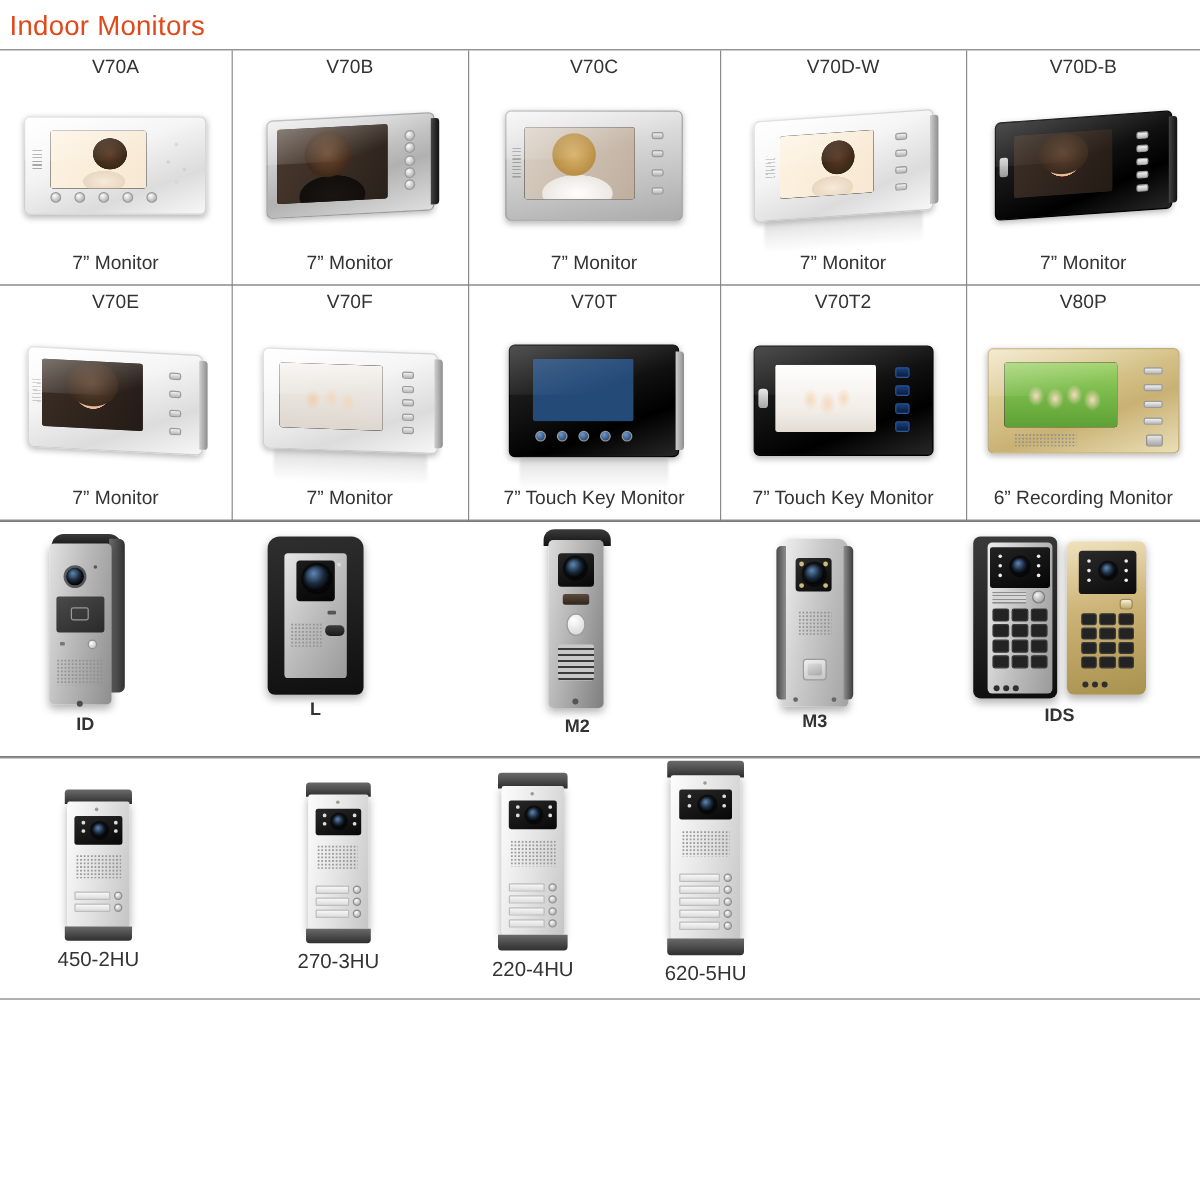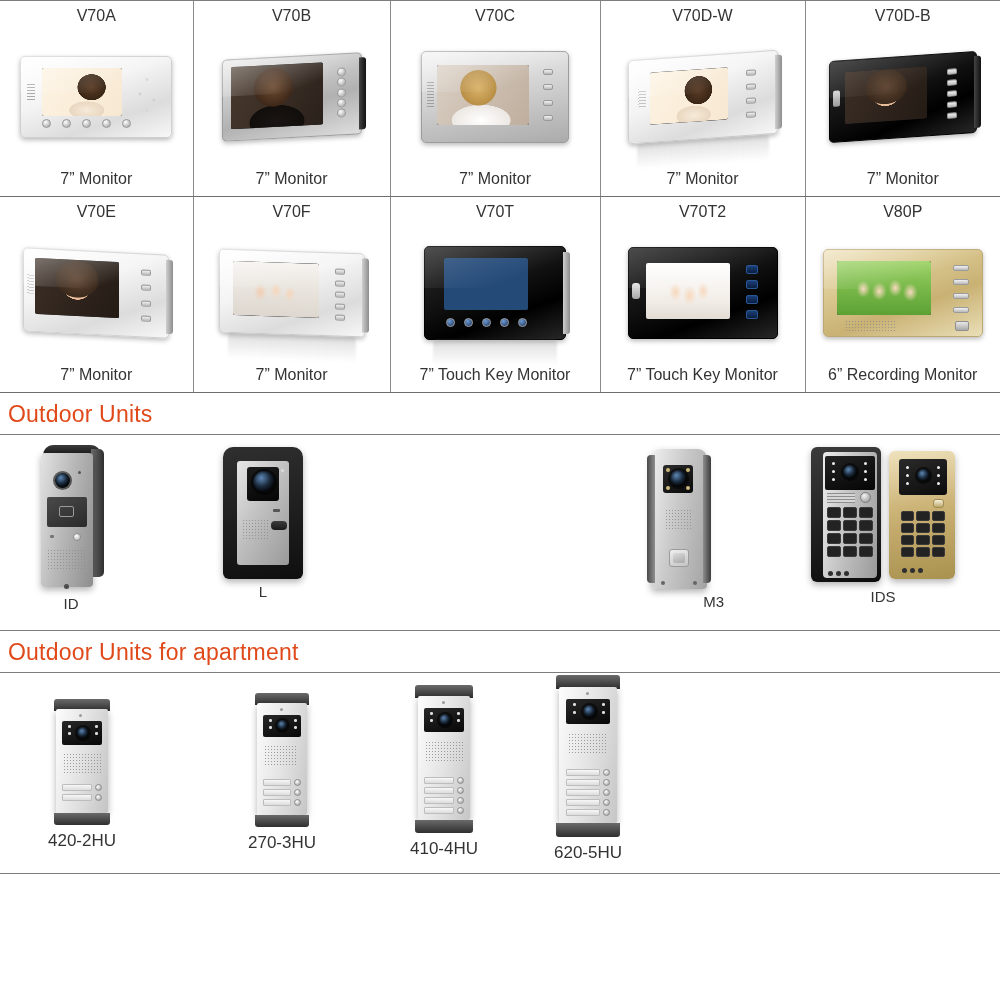--- a/index.html
+++ b/index.html
@@ -183,20 +183,21 @@
   .bell { display:flex; align-items:center; gap:3px; }
   .nameplate { flex:1; height:7px; background:linear-gradient(180deg,#f7f7f7,#dcdcdc); border:1px solid #bdbdbd; border-radius:1px; }
   .bellbtn { width:7px; height:7px; border-radius:50%; background: radial-gradient(circle at 35% 30%,#fff,#9a9a9a); border:1px solid #8d8d8d; }
 </style>
 </head>
 <body>
 
 <div class="sheet">
 
   <div>
+    <div class="section-head">Indoor Monitors</div>
     <div class="hrule"></div>
 
     <table class="grid">
       <colgroup>
         <col style="width:193px">
           <col style="width:197px">
           <col style="width:210px">
         <col style="width:205px">
           <col style="width:195px">
       </colgroup>
@@ -428,24 +429,23 @@
             </div>
           </div>
           <div class="cell-caption">6” Recording Monitor</div>
         </td>
       </tr>
     </tbody>
       </table>
   </div>
 
   <div class="band">
-    <div class="section-head">Outdoor Units</div>
     <div class="hrule"></div>
 
-    <div style="position:relative;height:195px;">
+    <div style="position:relative;height:195px;font-weight:bold;">
 
       <div class="od-item" style="position:absolute;left:24px;top:10px;width:94px;">
         <div class="od" style="width:68px;height:146px;margin:0 auto;position:relative;">
           <div style="position:absolute;left:6px;top:0;width:58px;height:13px;background:linear-gradient(180deg,#3a3a3a,#111);border-radius:10px 10px 2px 2px;"></div>
           <div style="position:absolute;left:54px;top:4px;width:13px;height:128px;background:linear-gradient(90deg,#6d6d6d,#2e2e2e);border-radius:0 5px 5px 0;"></div>
           <div class="shell" style="left:4px;top:8px;width:52px;height:134px;background:linear-gradient(100deg,#e3e3e3,#b9b9b9 45%,#8e8e8e);border-radius:4px;"></div>
           <div class="cam-lens" style="left:18px;top:28px;width:15px;height:15px;"></div>
           <div style="position:absolute;left:41px;top:26px;width:3px;height:3px;background:#555;border-radius:50%;"></div>
           <div style="position:absolute;left:10px;top:52px;width:40px;height:30px;background:linear-gradient(150deg,#4a4a4a,#2a2a2a);border-radius:2px;"></div>
           <div style="position:absolute;left:22px;top:61px;width:15px;height:11px;border:1.5px solid #9a9a9a;border-radius:2px;"></div>
@@ -464,22 +464,35 @@
           <div style="position:absolute;left:24px;top:20px;width:32px;height:34px;background:linear-gradient(160deg,#1c1c1c,#050505);border-radius:3px;"></div>
           <div class="cam-lens" style="left:30px;top:24px;width:22px;height:22px;"></div>
           <div style="position:absolute;left:58px;top:22px;width:3px;height:3px;background:#ddd;border-radius:50%;"></div>
           <div class="spk-grid" style="left:19px;top:72px;width:26px;height:20px;"></div>
           <div style="position:absolute;left:48px;top:74px;width:16px;height:9px;background:linear-gradient(180deg,#3c3c3c,#1a1a1a);border-radius:4px;"></div>
           <div style="position:absolute;left:50px;top:62px;width:7px;height:3px;background:#555;border-radius:1px;"></div>
         </div>
         <div class="od-label">L</div>
       </div>
 
-
-      <div class="od-item" style="position:absolute;left:634px;top:14px;width:90px;text-align:right;">
+      <div class="od-item" style="position:absolute;left:434px;top:6px;width:94px;">
+        <div class="od" style="width:60px;height:152px;margin:0 auto;position:relative;">
+          <div style="position:absolute;left:2px;top:0;width:56px;height:14px;background:linear-gradient(180deg,#3b3b3b,#141414);border-radius:9px 9px 0 0;"></div>
+          <div class="shell" style="left:6px;top:9px;width:46px;height:140px;background:linear-gradient(100deg,#dcdcdc,#b0b0b0 48%,#7e7e7e);border-radius:4px;"></div>
+          <div style="position:absolute;left:14px;top:20px;width:30px;height:28px;background:linear-gradient(160deg,#262626,#070707);border-radius:3px;"></div>
+          <div class="cam-lens" style="left:20px;top:24px;width:17px;height:17px;"></div>
+          <div style="position:absolute;left:18px;top:54px;width:22px;height:9px;background:linear-gradient(180deg,#5d4b3c,#2e251d);border-radius:2px;"></div>
+          <div style="position:absolute;left:21px;top:70px;width:16px;height:19px;border-radius:50%;background:radial-gradient(circle at 35% 30%,#fff,#cfcfcf);border:1px solid #9c9c9c;"></div>
+          <div style="position:absolute;left:14px;top:96px;width:30px;height:30px;background:repeating-linear-gradient(0deg,#3a3a3a 0 2px,#c8c8c8 2px 5px);border-radius:2px;"></div>
+          <div style="position:absolute;left:26px;bottom:6px;width:5px;height:5px;background:#555;border-radius:50%;"></div>
+        </div>
+        <div class="od-label">M2</div>
+      </div>
+
+      <div class="od-item" style="position:absolute;left:634px;top:14px;width:90px;">
         <div class="od" style="width:64px;height:140px;margin:0 auto;position:relative;">
           <div class="shell" style="left:4px;top:0;width:56px;height:140px;background:linear-gradient(100deg,#f0f0f0,#c9c9c9 45%,#a3a3a3);border-radius:9px 9px 4px 4px;"></div>
           <div style="position:absolute;left:0;top:6px;width:8px;height:128px;background:linear-gradient(90deg,#4a4a4a,#8e8e8e);border-radius:4px 0 0 4px;"></div>
           <div style="position:absolute;right:0;top:6px;width:8px;height:128px;background:linear-gradient(90deg,#8e8e8e,#3c3c3c);border-radius:0 4px 4px 0;"></div>
           <div style="position:absolute;left:16px;top:16px;width:30px;height:28px;background:linear-gradient(150deg,#2b2b2b,#0a0a0a);border-radius:3px;"></div>
           <div class="cam-lens" style="left:23px;top:21px;width:17px;height:17px;"></div>
           <div style="position:absolute;left:19px;top:19px;width:4px;height:4px;background:#cdbb7c;border-radius:50%;"></div>
           <div style="position:absolute;left:39px;top:19px;width:4px;height:4px;background:#cdbb7c;border-radius:50%;"></div>
           <div style="position:absolute;left:19px;top:37px;width:4px;height:4px;background:#cdbb7c;border-radius:50%;"></div>
           <div style="position:absolute;left:39px;top:37px;width:4px;height:4px;background:#cdbb7c;border-radius:50%;"></div>
@@ -561,21 +574,20 @@
             </div>
           </div>
         </div>
         <div class="od-label" style="margin-top:6px;">IDS</div>
       </div>
     </div>
     <div class="hrule"></div>
   </div>
 
   <div class="band">
-    <div class="section-head">Outdoor Units for apartment</div>
     <div class="hrule"></div>
 
     <div style="position:relative;height:200px;">
 
       <div class="od-item" style="position:absolute;left:36px;top:26px;width:92px;">
         <div class="od" style="width:62px;height:126px;margin:0 auto;position:relative;">
           <div style="position:absolute;left:3px;top:0;width:56px;height:12px;background:linear-gradient(180deg,#6a6a6a,#2f2f2f);border-radius:3px 3px 0 0;"></div>
           <div class="shell" style="left:5px;top:10px;width:52px;height:104px;background:linear-gradient(100deg,#fdfdfd,#e2e2e2 50%,#c4c4c4);border-radius:2px;"></div>
           <div style="position:absolute;left:3px;bottom:0;width:56px;height:12px;background:linear-gradient(180deg,#6a6a6a,#2f2f2f);border-radius:0 0 3px 3px;"></div>
           <div style="position:absolute;left:28px;top:15px;width:3px;height:3px;background:#9a9a9a;border-radius:50%;"></div>
@@ -590,21 +602,21 @@
             <div class="bell">
                 <span class="nameplate"></span>
                 <span class="bellbtn"></span>
               </div>
             <div class="bell">
                 <span class="nameplate"></span>
                 <span class="bellbtn"></span>
               </div>
           </div>
         </div>
-        <div class="ap-label">420-2HU</div>
+        <div class="ap-label">450-2HU</div>
       </div>
 
       <div class="od-item" style="position:absolute;left:232px;top:20px;width:100px;">
         <div class="od" style="width:58px;height:134px;margin:0 auto;position:relative;">
           <div style="position:absolute;left:2px;top:0;width:54px;height:12px;background:linear-gradient(180deg,#6a6a6a,#2f2f2f);border-radius:3px 3px 0 0;"></div>
           <div class="shell" style="left:4px;top:10px;width:50px;height:112px;background:linear-gradient(100deg,#fdfdfd,#e4e4e4 50%,#c6c6c6);border-radius:2px;"></div>
           <div style="position:absolute;left:2px;bottom:0;width:54px;height:12px;background:linear-gradient(180deg,#6a6a6a,#2f2f2f);border-radius:0 0 3px 3px;"></div>
           <div style="position:absolute;left:27px;top:15px;width:3px;height:3px;background:#9a9a9a;border-radius:50%;"></div>
           <div style="position:absolute;left:10px;top:22px;width:38px;height:22px;background:linear-gradient(160deg,#282828,#070707);border-radius:2px;"></div>
           <div class="cam-lens" style="left:24px;top:27px;width:11px;height:11px;"></div>
@@ -656,21 +668,21 @@
             <div class="bell">
                 <span class="nameplate"></span>
                 <span class="bellbtn"></span>
               </div>
             <div class="bell">
                 <span class="nameplate"></span>
                 <span class="bellbtn"></span>
               </div>
           </div>
         </div>
-        <div class="ap-label">410-4HU</div>
+        <div class="ap-label">220-4HU</div>
       </div>
 
       <div class="od-item" style="position:absolute;left:538px;top:2px;width:100px;">
         <div class="od" style="width:68px;height:162px;margin:0 auto;position:relative;">
           <div style="position:absolute;left:2px;top:0;width:64px;height:14px;background:linear-gradient(180deg,#6a6a6a,#2f2f2f);border-radius:3px 3px 0 0;"></div>
           <div class="shell" style="left:5px;top:12px;width:58px;height:136px;background:linear-gradient(100deg,#fdfdfd,#e4e4e4 50%,#c6c6c6);border-radius:2px;"></div>
           <div style="position:absolute;left:2px;bottom:0;width:64px;height:14px;background:linear-gradient(180deg,#6a6a6a,#2f2f2f);border-radius:0 0 3px 3px;"></div>
           <div style="position:absolute;left:32px;top:17px;width:3px;height:3px;background:#9a9a9a;border-radius:50%;"></div>
           <div style="position:absolute;left:12px;top:24px;width:44px;height:25px;background:linear-gradient(160deg,#282828,#070707);border-radius:2px;"></div>
           <div class="cam-lens" style="left:29px;top:30px;width:13px;height:13px;"></div>

